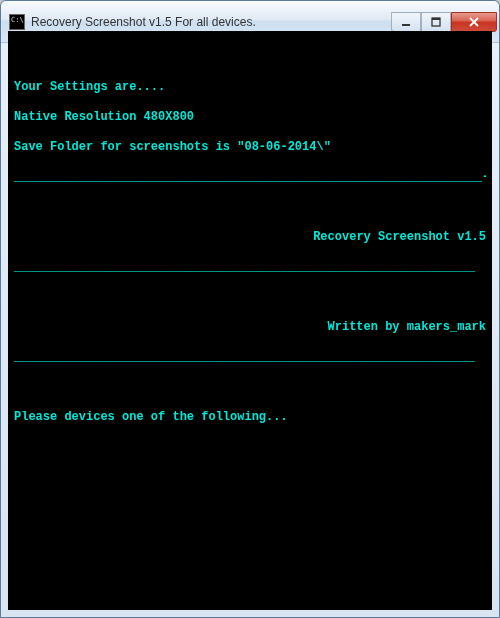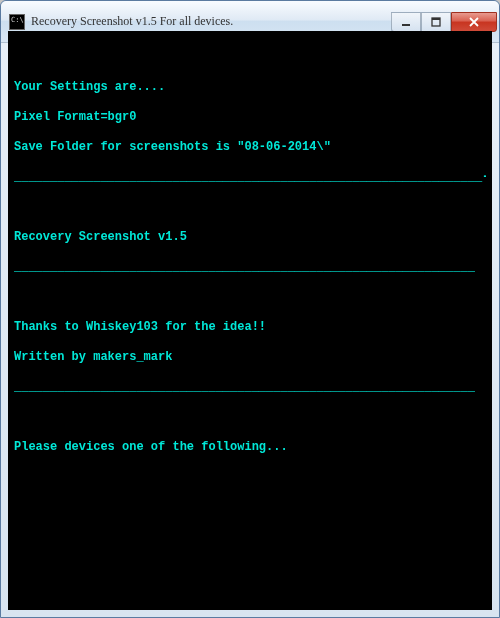--- a/index.html
+++ b/index.html
@@ -20,21 +20,20 @@
       box-shadow: 0 2px 8px rgba(0,0,0,0.3);
     }
     .titlebar {
       height: 42px;
       background: linear-gradient(to bottom, #f8fbff 0%, #e0eaf5 45%, #cddff0 50%, #d8e6f4 100%);
       border-radius: 6px 6px 0 0;
       display: flex;
       align-items: center;
       padding: 0 2px 0 8px;
       border-bottom: 1px solid #b0c0d0;
-      font-family: Liberation Serif, serif;
     }
     .title-icon {
       width: 16px;
       height: 16px;
       margin-right: 6px;
       background: #000;
       border: 1px solid #666;
       position: relative;
     }
     .title-icon::after {
@@ -87,21 +86,21 @@
       line-height: 15px;
       overflow: hidden;
       white-space: pre;
     }
     .hr-line {
       color: #00e8d8;
       letter-spacing: 0;
       overflow: hidden;
     }
     .center-block {
-      text-align: left;
+      text-align: right;
       white-space: pre-wrap;
     }
   </style>
 </head>
 <body>
 
 <div class="window">
   <div class="titlebar">
     <div class="title-icon"></div>
     <div class="title-text">Recovery Screenshot v1.5 For all devices.</div>
@@ -121,28 +120,27 @@
         <svg width="12" height="10">
             <path d="M2 1 L10 9 M10 1 L2 9" stroke="#fff" stroke-width="1.8"></path>
           </svg>
       </div>
     </div>
   </div>
 
   <div class="console">
 <div> </div>
 <div>Your Settings are....</div>
-<div>Pixel Format=bgr0</div>
+<div>Native Resolution 480X800</div>
 <div>Save Folder for screenshots is "08-06-2014\"</div>
 <div class="hr-line"><span>________________________________________________________________</span><span>_-_</span></div>
 <div> </div>
 <div class="center-block">Recovery Screenshot v1.5</div>
 <div class="hr-line">________________________________________________________________</div>
 <div> </div>
-<div class="center-block">Thanks to Whiskey103 for the idea!!</div>
 <div class="center-block">Written by makers_mark</div>
 <div class="hr-line">________________________________________________________________</div>
 <div> </div>
 <div>Please devices one of the following...</div>
 <div> </div>
 <div> </div>
 
 
 
 

